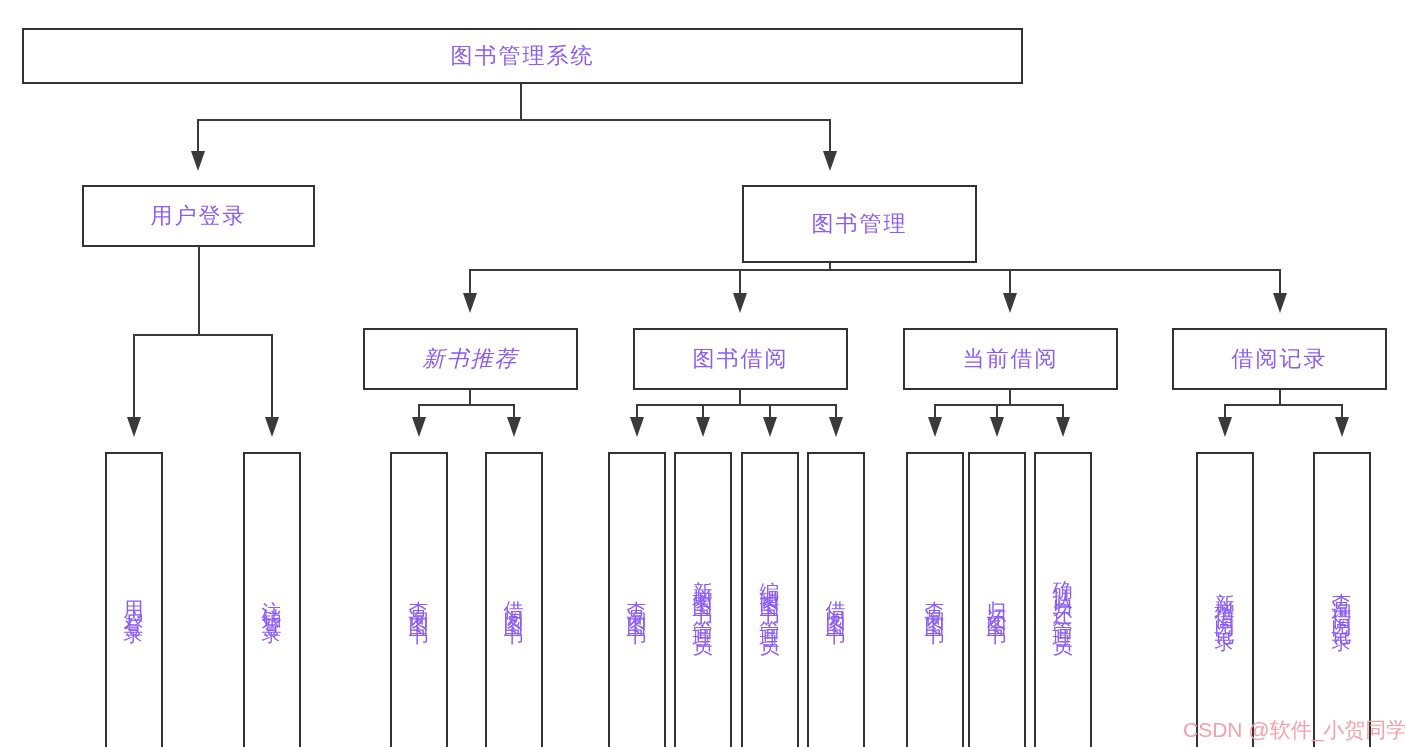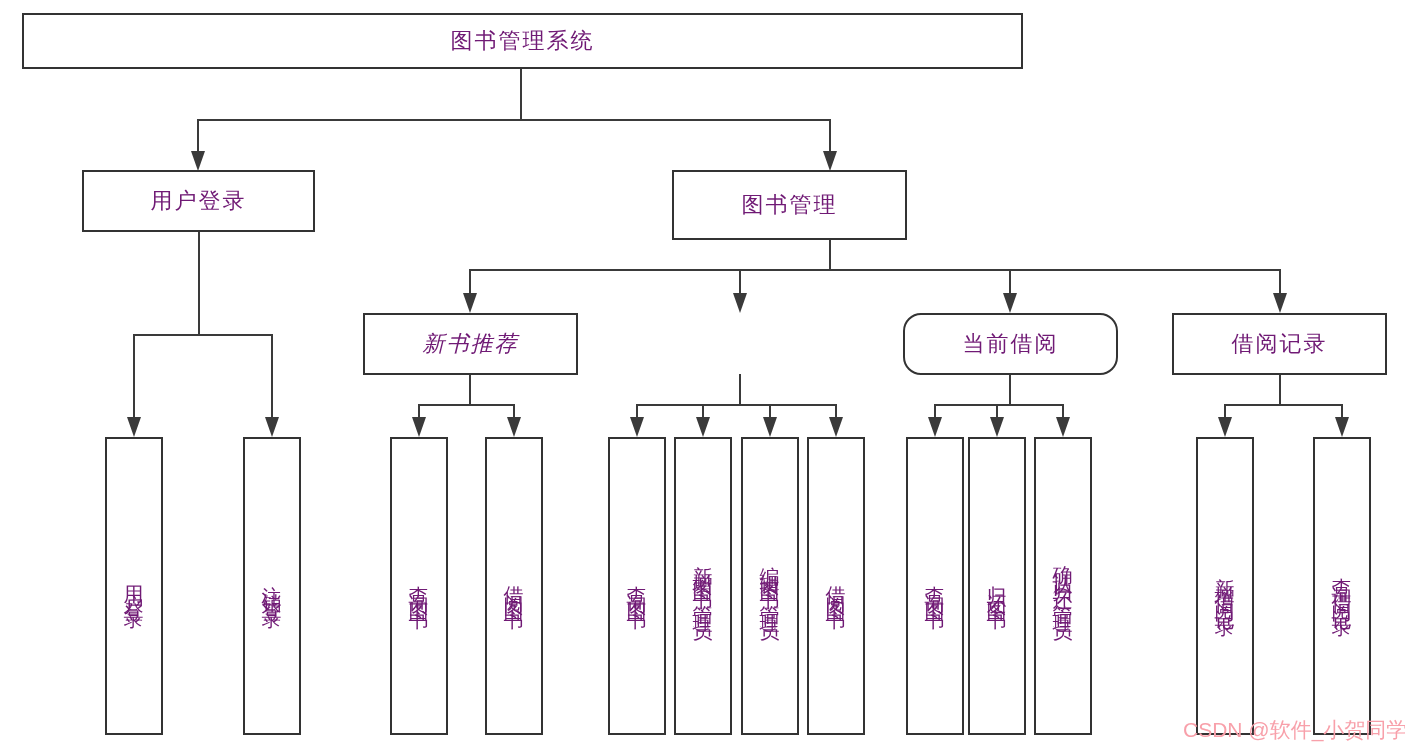--- a/index.html
+++ b/index.html
@@ -26,24 +26,25 @@
     stroke-width: 2;
   }
   .connectors polygon {
     fill: #3a3a3a;
   }
   .node {
     position: absolute;
     box-sizing: border-box;
     background: #ffffff;
     border: 2.5px solid #333333;
-    color: #701a75;
+    color: #8b5cf6;
     display: flex;
     align-items: center;
     justify-content: center;
+    margin-top: 15px;
   }
   .h-node {
     font-size: 22px;
     letter-spacing: 2px;
     text-align: center;
     white-space: nowrap;
   }
   .v-node {
     width: 58px;
     top: 437px;
@@ -144,24 +145,25 @@
       <line x1="1225" y1="404" x2="1225" y2="419"></line>
       <polygon points="1218,417 1232,417 1225,437"></polygon>
       <line x1="1342" y1="404" x2="1342" y2="419"></line>
       <polygon points="1335,417 1349,417 1342,437"></polygon>
     </g>
   </svg>
 
   <div class="node h-node" style="left:22px; top:13px; width:1001px; height:56px;">图书管理系统</div>
 
   <div class="node h-node" style="left:82px; top:170px; width:233px; height:62px;">用户登录</div>
-  <div class="node h-node" style="left:672px; top:170px; width:235px; height:70px;">图书管理</div>
+  <div class="node h-node" style="left:742px; top:170px; width:235px; height:78px;">图书管理</div>
 
   <div class="node h-node" style="left:363px; top:313px; width:215px; height:62px;font-style:italic;">新书推荐</div>
-  <div class="node h-node" style="left:903px; top:313px; width:215px; height:62px;border-radius:18px;">当前借阅</div>
+  <div class="node h-node" style="left:633px; top:313px; width:215px; height:62px;">图书借阅</div>
+  <div class="node h-node" style="left:903px; top:313px; width:215px; height:62px;">当前借阅</div>
   <div class="node h-node" style="left:1172px; top:313px; width:215px; height:62px;">借阅记录</div>
 
   <div class="node v-node" style="left:105px;">
     <span class="v-label">用户登录</span>
   </div>
   <div class="node v-node" style="left:243px;">
     <span class="v-label">注销登录</span>
   </div>
   <div class="node v-node" style="left:390px;">
     <span class="v-label">查询图书</span>

